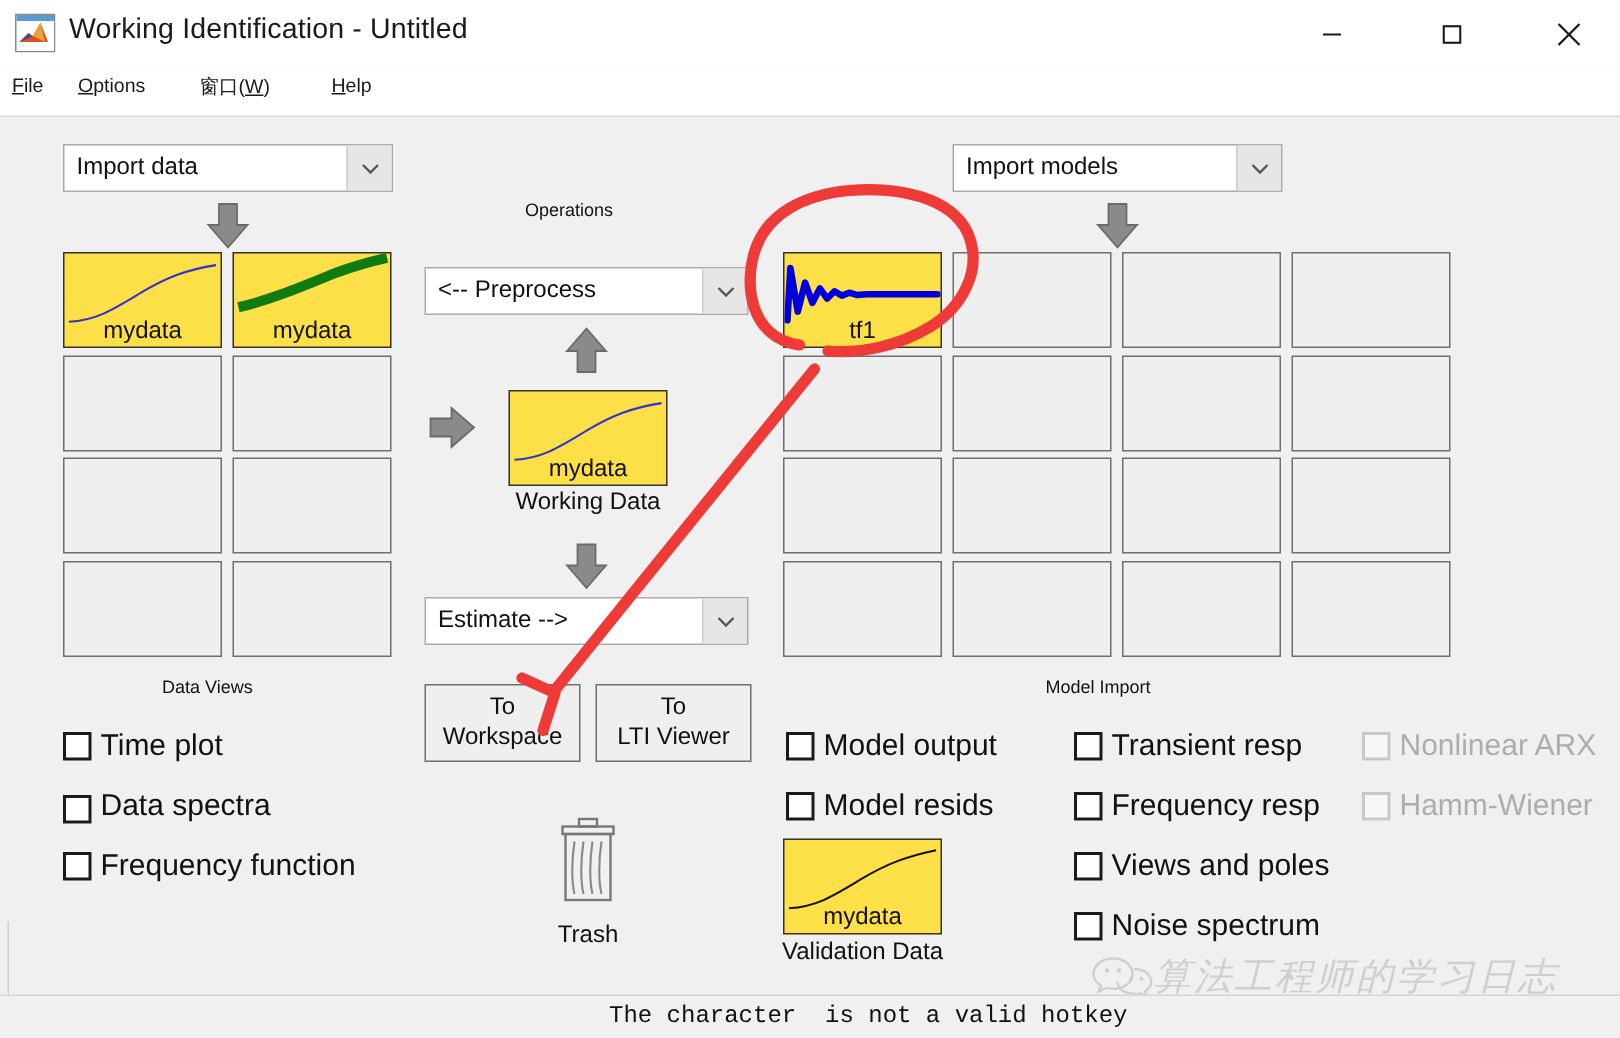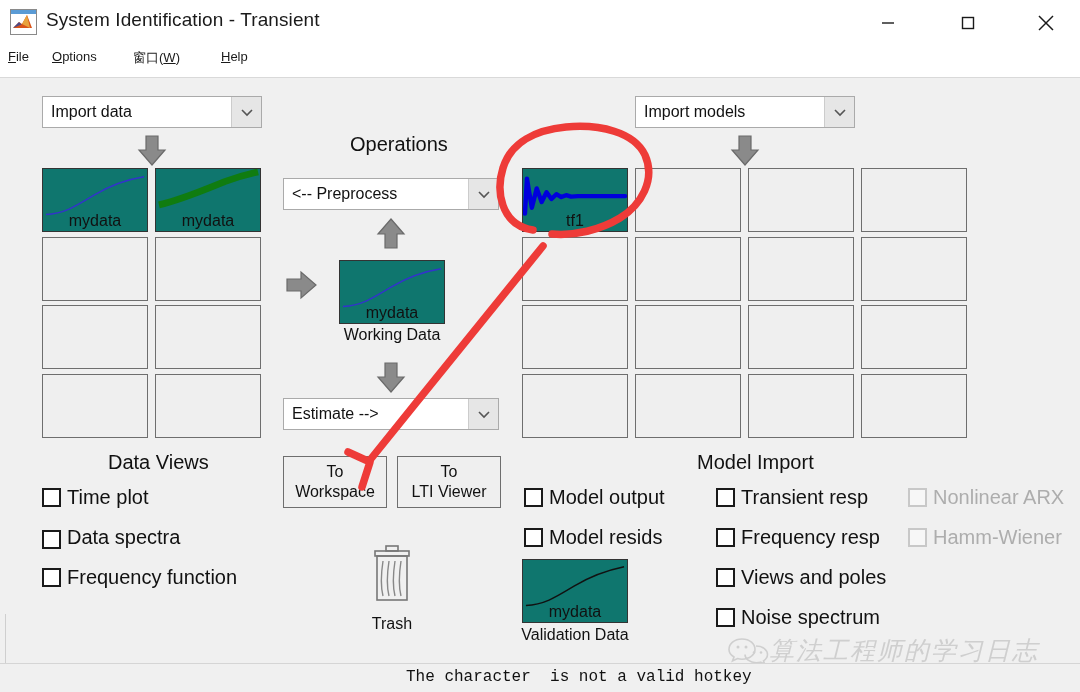--- a/index.html
+++ b/index.html
@@ -92,32 +92,32 @@
     display: flex; align-items: center; justify-content: center;
     box-sizing: border-box;
   }
 
   .cell {
     position: absolute;
     box-sizing: border-box;
     border: 1px solid #6e6e6e;
     background: #efefef;
   }
-  .cell.filled { background: #0f766e; border-color: #333333; }
+  .cell.filled { background: #fde047; border-color: #333333; }
   .cell .thumb { position: absolute; left: 0; top: 0; width: 100%; height: 100%; }
   .cell .cell-label {
     position: absolute; left: 0; right: 0; bottom: 2px;
     text-align: center;
     font-size: 16px; color: #111111;
     line-height: 1;
   }
 
   .section-title {
     position: absolute;
-    font-size: 20px; color: #111111;
+    font-size: 12px; color: #111111;
     white-space: nowrap;
   }
 
   .cbrow {
     position: absolute;
     display: flex; align-items: center;
     white-space: nowrap;
   }
   .cbbox {
     width: 19px; height: 19px;
@@ -195,21 +195,21 @@
   <div class="titlebar">
     <div class="title-icon">
       <svg width="27" height="26" viewBox="0 0 27 26">
         <rect x="0.5" y="0.5" width="26" height="25" fill="#ffffff" stroke="#8a8a8a"></rect>
         <rect x="1" y="1" width="25" height="4" fill="#5a9bd5"></rect>
         <path d="M3 19 L9 13 L12 15 L17 6 L22 19 Z" fill="#d95319"></path>
         <path d="M12 15 L17 6 L20 19 Z" fill="#e8a33d"></path>
         <path d="M3 19 L9 13 L11.5 15.5 Z" fill="#4a4a8a"></path>
       </svg>
     </div>
-    <div class="title-text">System Identification - Transient</div>
+    <div class="title-text">Working Identification - Untitled</div>
 
     <div class="winbtn" id="btn-min">
       <svg width="20" height="20" viewBox="0 0 20 20">
         <line x1="4" y1="10" x2="16" y2="10" stroke="#1a1a1a" stroke-width="1.4"></line>
       </svg>
     </div>
     <div class="winbtn" id="btn-max">
       <svg width="20" height="20" viewBox="0 0 20 20">
         <rect x="4.5" y="4.5" width="11" height="11" fill="none" stroke="#1a1a1a" stroke-width="1.4"></rect>
       </svg>

